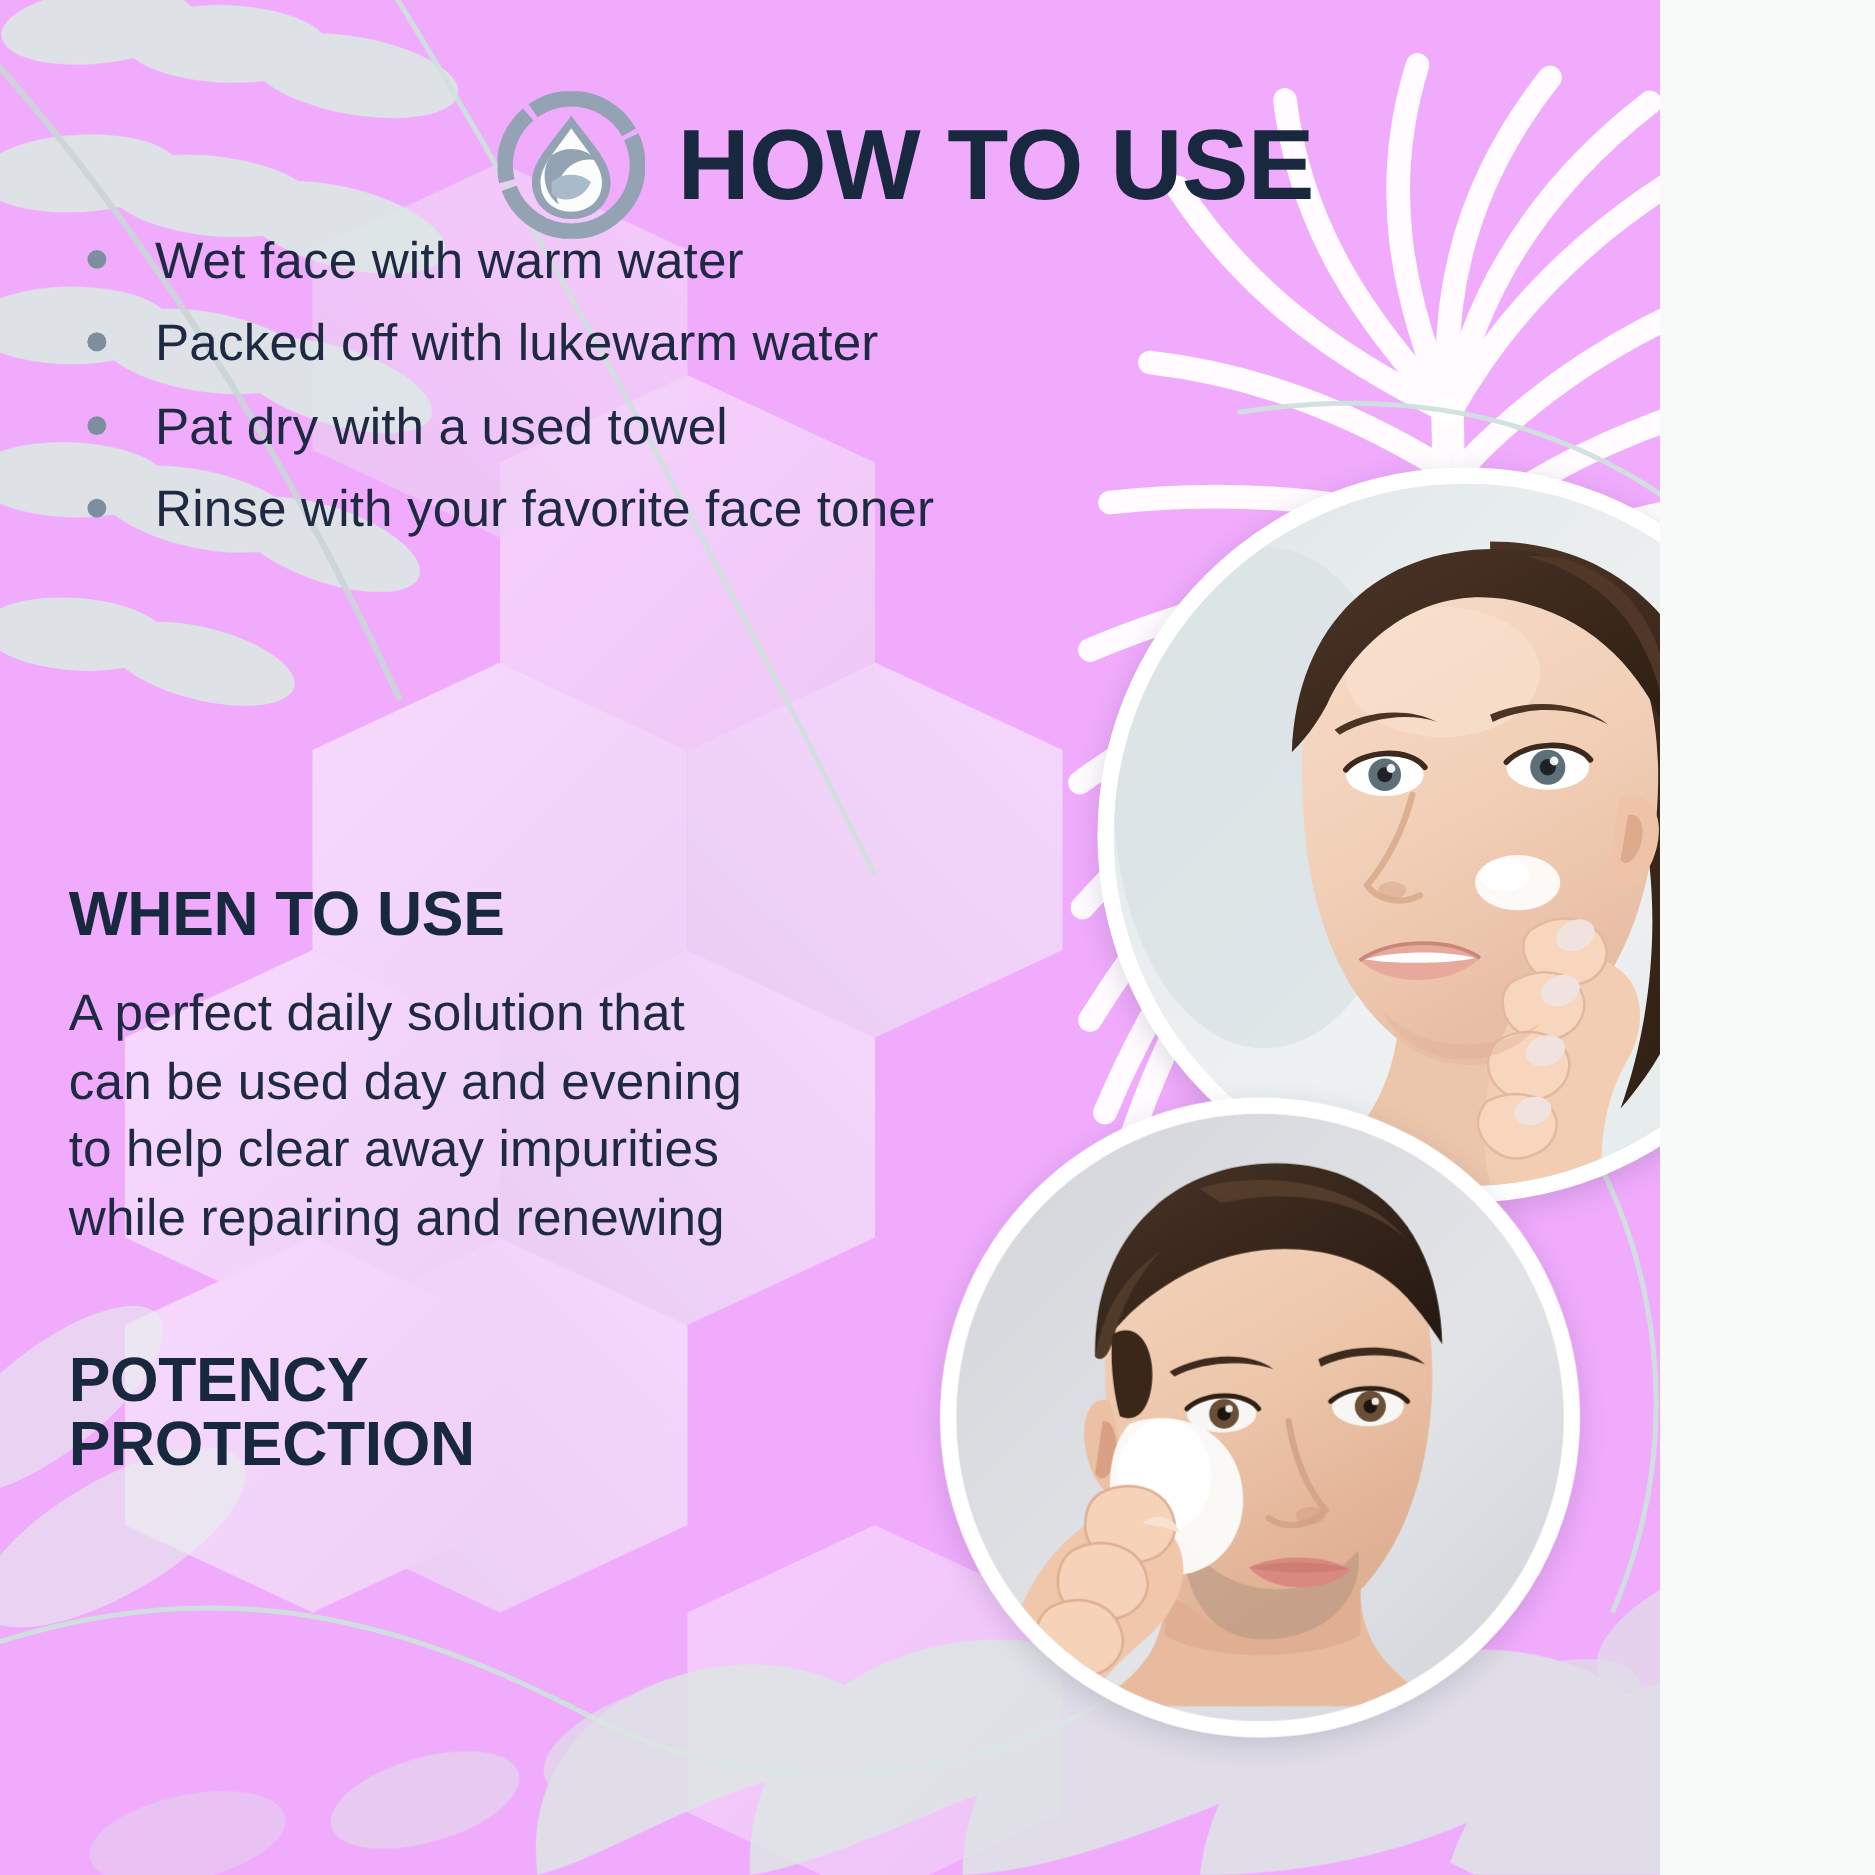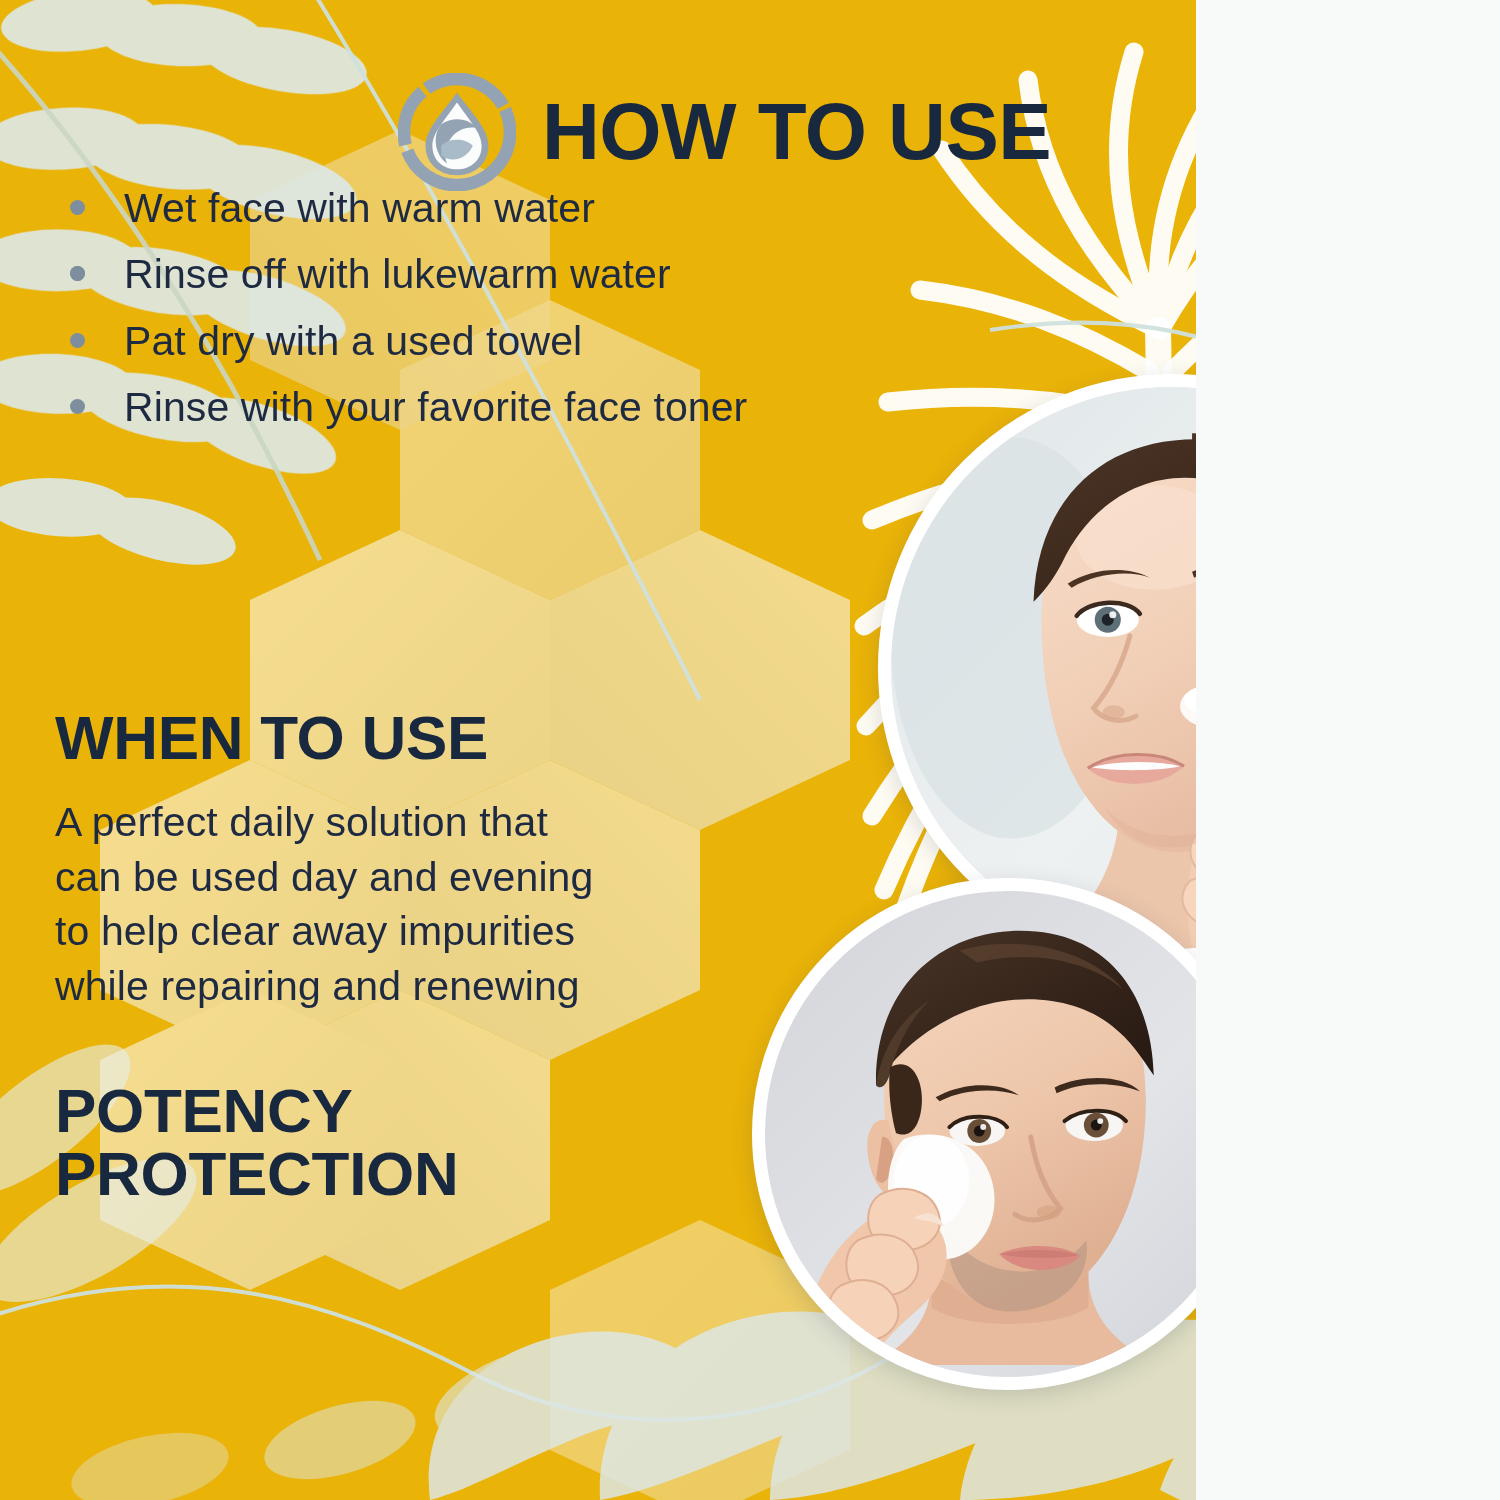--- a/index.html
+++ b/index.html
@@ -2,21 +2,21 @@
 <html><head>
 <meta charset="utf-8">
 <style>
   html,body{margin:0;padding:0;}
   body{
     width:1500px;height:1500px;
     background:#f8f9f9;
     font-family:"Liberation Sans", sans-serif;
     overflow:hidden;
   }
-  #stage{position:relative;width:1196px;height:1500px;overflow:hidden;background:#eab308;}
+  #stage{position:relative;width:1328px;height:1500px;overflow:hidden;background:#f0abfc;}
 
   
   .bg-layer{position:absolute;inset:0;pointer-events:none;}
   .bg-svg{position:absolute;top:0;left:0;width:1500px;height:1500px;}
 
   
   .header{
     position:absolute;top:38px;left:398px;
     display:flex;align-items:center;gap:26px;
   }
@@ -41,21 +41,21 @@
   }
   .step .dot{
     position:absolute;left:14px;top:18px;
     width:15px;height:15px;border-radius:50%;
     background:#7d8e9e;
   }
 
   
   .section{position:absolute;left:55px;}
   .section-title{
-    font-size:62px;font-weight:700;color:#18283f;
+    font-size:50px;font-weight:700;color:#18283f;
     line-height:1.02;letter-spacing:-0.3px;margin:0 0 26px 0;
     white-space:pre-line;
   }
   .section-body{
     font-size:41px;line-height:1.33;color:#1e2a42;
     font-weight:400;margin:0;white-space:pre-line;letter-spacing:0.1px;
   }
   #when-to-use{top:706px;width:660px;}
   #potency-protection{top:1079px;width:640px;}
 
@@ -204,21 +204,21 @@
   <ul class="steps">
     <li class="step">
       <span class="dot"></span>
       <span>Wet face with warm water</span>
     </li>
     <li class="step">
       <span class="dot"></span>
     </li>
     <li class="step">
       <span class="dot"></span>
-      <span>Rinse off with lukewarm water</span>
+      <span>Packed off with lukewarm water</span>
     </li>
     <li class="step">
       <span class="dot"></span>
       <span>Pat dry with a used towel</span>
     </li>
     <li class="step">
       <span class="dot"></span>
       <span>Rinse with your favorite face toner</span>
     </li>
   </ul>

